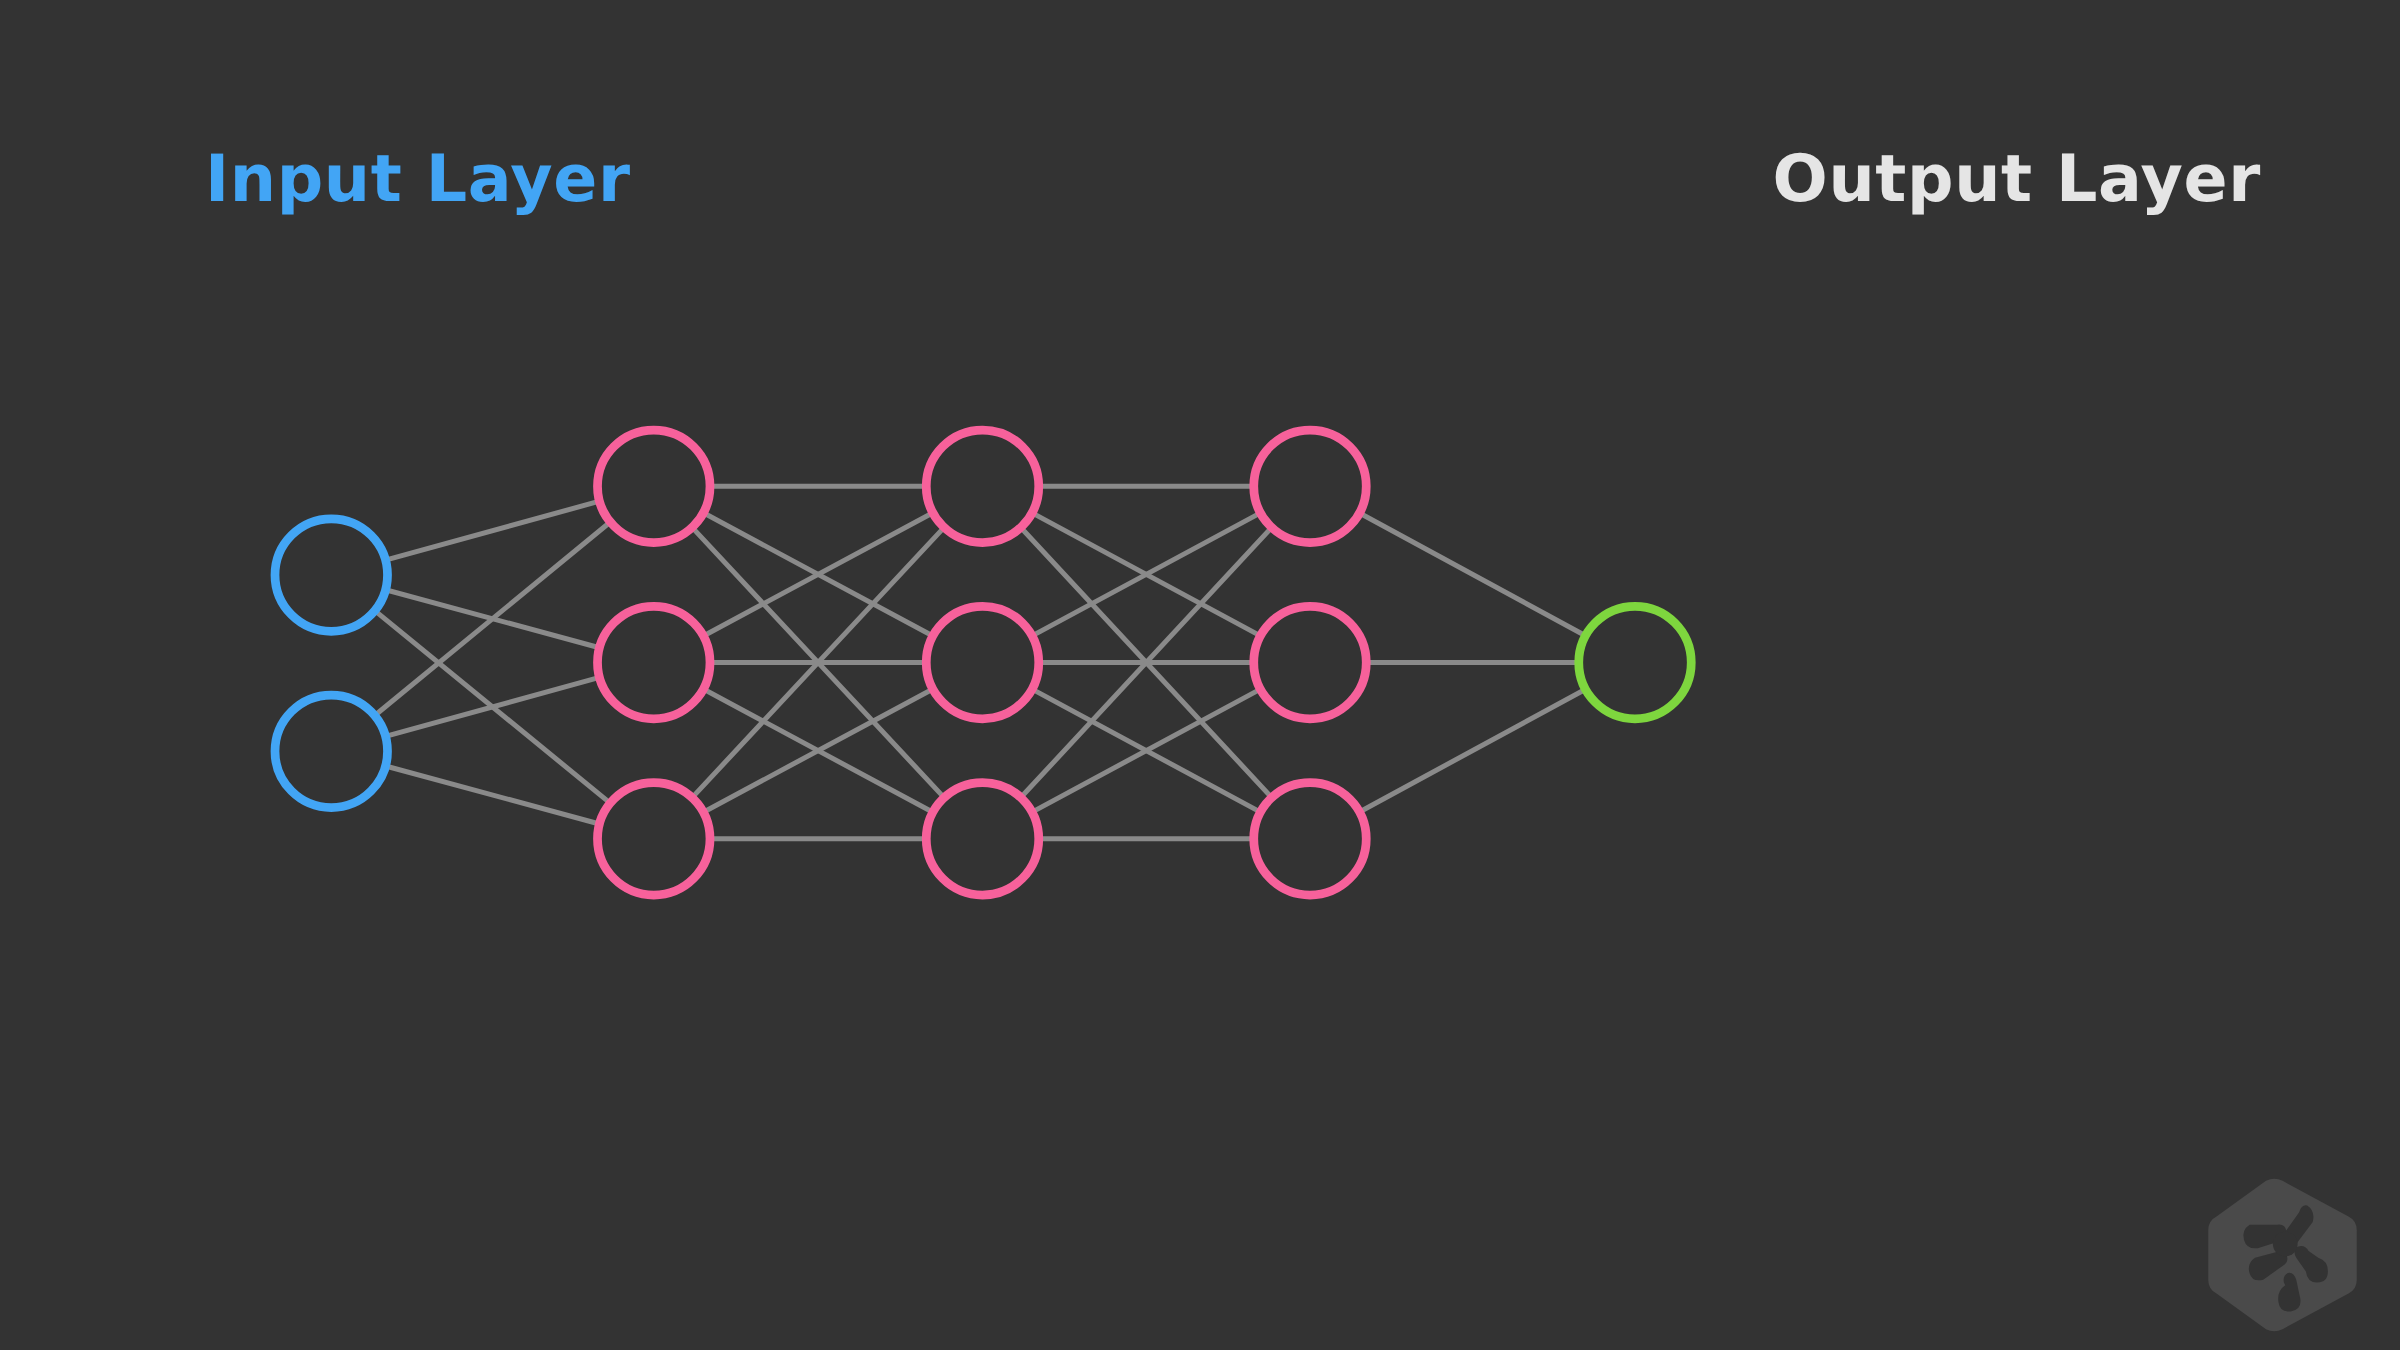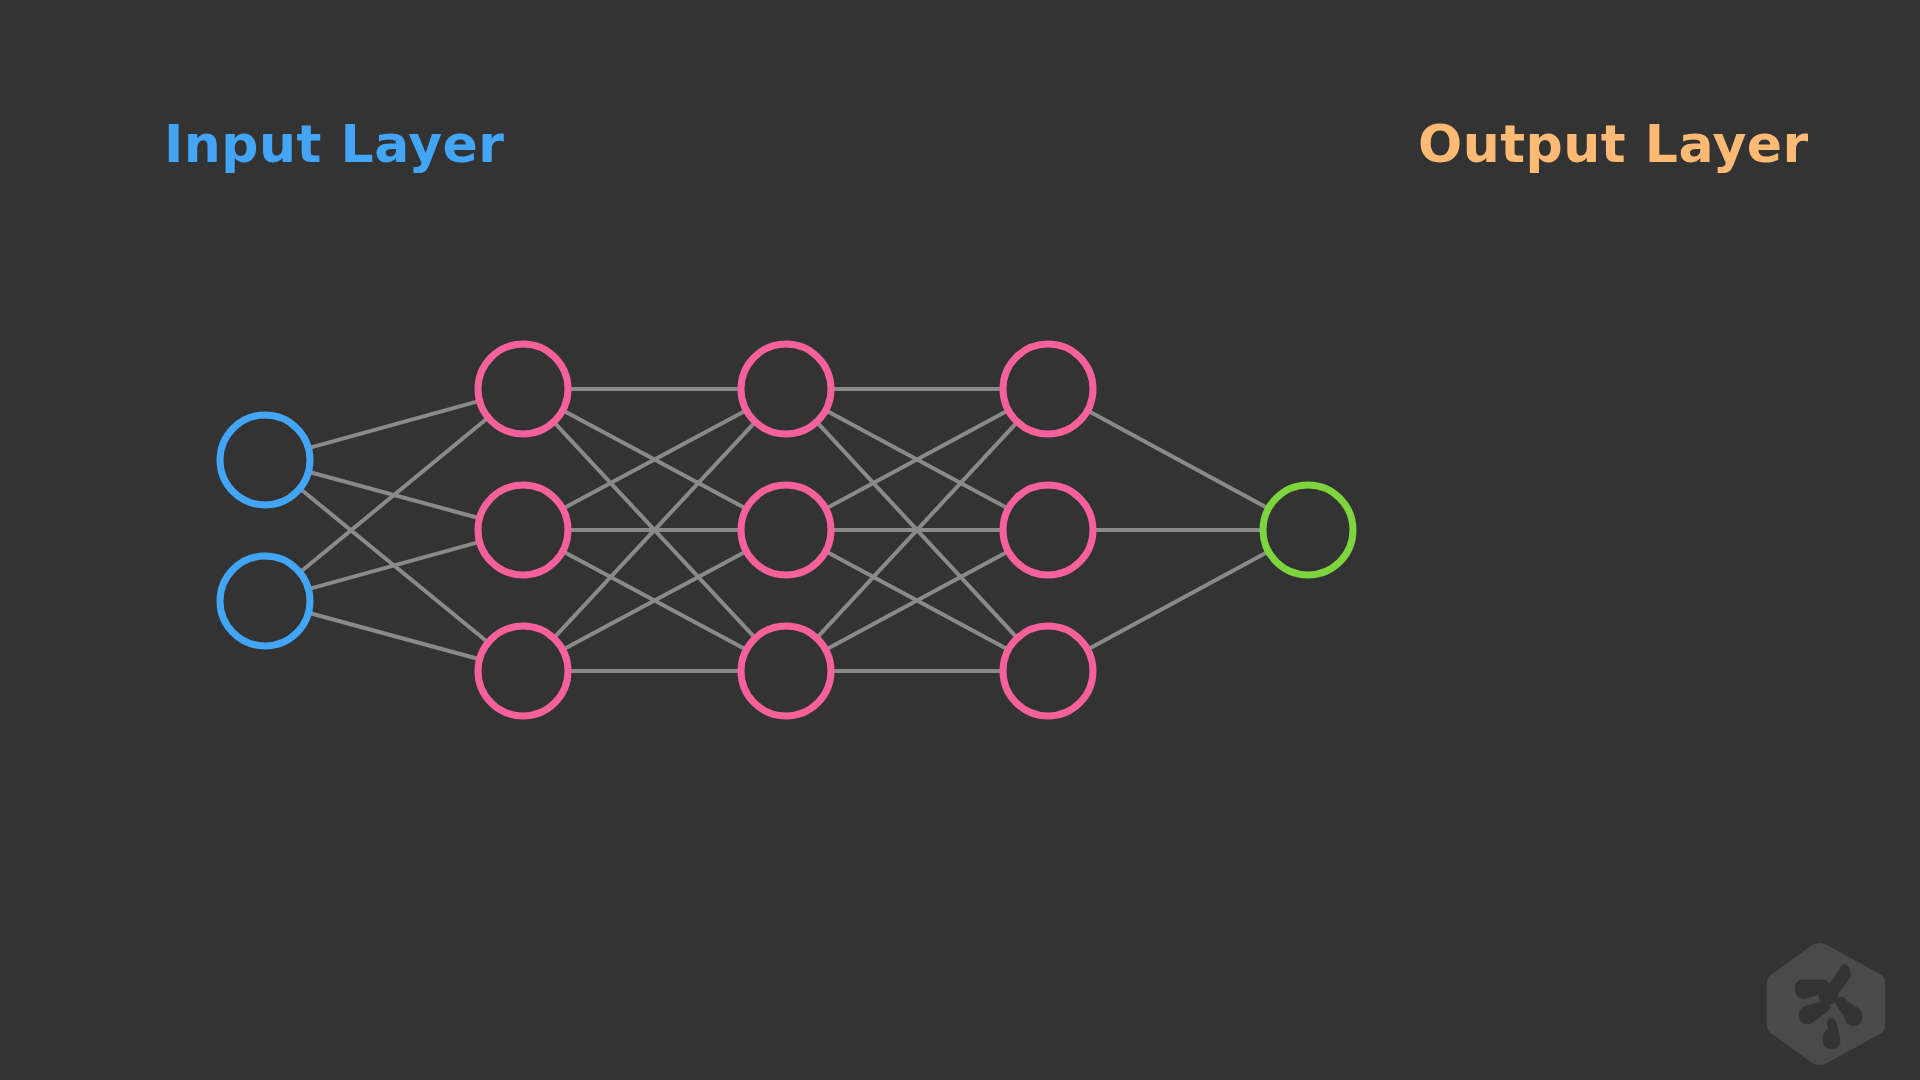--- a/index.html
+++ b/index.html
@@ -101,21 +101,21 @@
         <circle cx="786" cy="671" r="45" fill="none" stroke="#f7619b" stroke-width="7"></circle>
         <circle cx="1048" cy="389" r="45" fill="none" stroke="#f7619b" stroke-width="7"></circle>
         <circle cx="1048" cy="530" r="45" fill="none" stroke="#f7619b" stroke-width="7"></circle>
         <circle cx="1048" cy="671" r="45" fill="none" stroke="#f7619b" stroke-width="7"></circle>
         <circle cx="1308" cy="530" r="45" fill="none" stroke="#7ed63e" stroke-width="7"></circle>
       </g>
   </svg>
 
   <div class="labels-row">
     <div class="layer-label" id="label-input" style="color: rgb(66, 165, 245);">Input Layer</div>
-    <div class="layer-label" id="label-output" style="color: #fdba74;">Output Layer</div>
+    <div class="layer-label" id="label-output" style="color: #e5e5e5;">Output Layer</div>
   </div>
 
   <svg id="watermark" viewBox="0 0 120 116">
     <path d="M60 4 L108 30 Q114 33 114 40 L114 76 Q114 83 108 86 L60 112 Q54 115 48 112 L12 86 Q6 83 6 76 L6 40 Q6 33 12 30 L48 4 Q54 1 60 4 Z" fill="#4a4a4a"></path>
     <g fill="#333333">
       <path d="M78 22 Q84 26 82 34 L70 50 Q66 54 62 52 Q58 49 60 44 L72 27 Q74 21 78 22 Z"></path>
       <path d="M36 36 Q30 40 32 47 Q34 54 42 53 L58 48 Q64 46 63 41 Q62 35 56 36 Z"></path>
       <path d="M40 60 Q34 64 36 71 Q38 78 46 76 L60 66 Q65 63 63 58 Q60 53 55 56 Z"></path>
       <path d="M86 60 Q93 62 93 70 Q93 78 85 78 Q78 78 77 70 L70 60 Q67 55 71 52 Q76 50 79 55 Z"></path>
       <path d="M62 80 Q56 84 57 92 Q58 100 66 99 Q74 98 73 90 L70 76 Q68 70 64 71 Q60 73 61 78 Z"></path>

